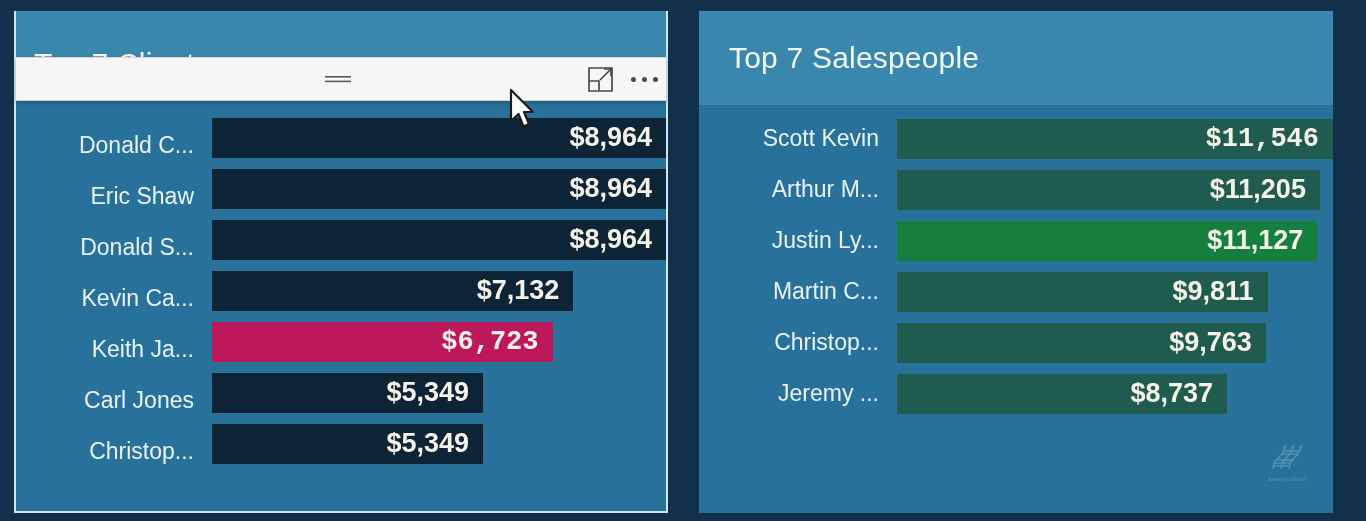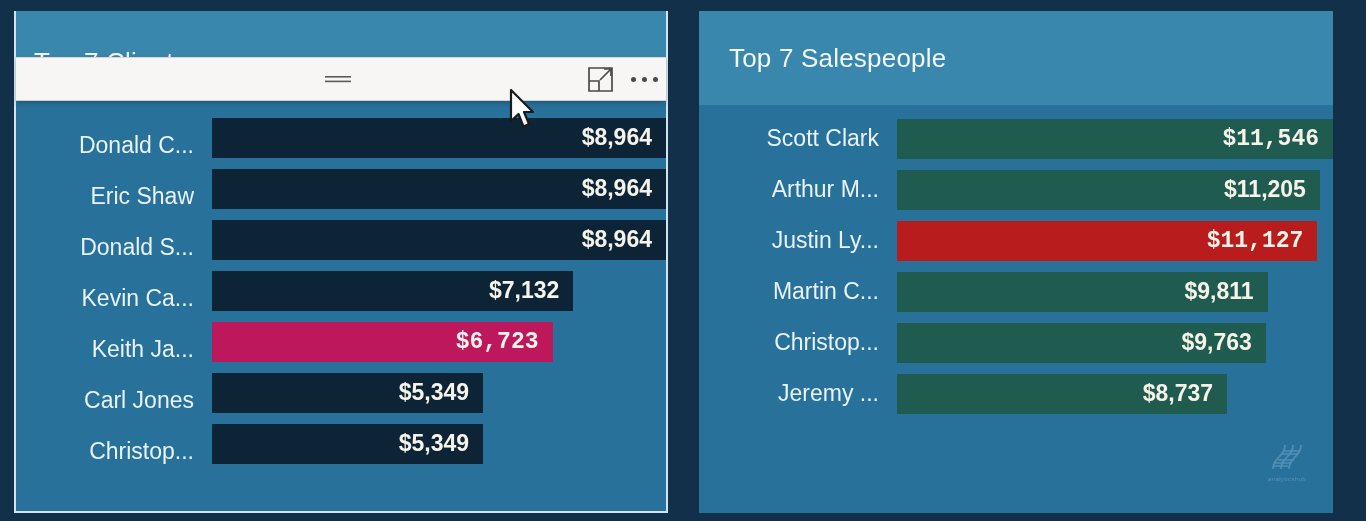--- a/index.html
+++ b/index.html
@@ -54,21 +54,21 @@
     background:#3a87ad;
     display:flex; align-items:center;
   }
   #panel-sales .panel-body {
     background:#27719b;
     height:calc(100% - 94px);
     position:relative;
   }
 
   .panel-title {
-    font-size:26px;
+    font-size:30px;
     font-weight:400;
     color:#f2f8fb;
     letter-spacing:.2px;
     white-space:nowrap;
   }
   #panel-clients .panel-title {
     position:absolute;
     left:18px; top:36px;
     z-index:1;
   }
@@ -115,21 +115,21 @@
     left:0; top:0;
     height:40px;
     display:flex;
     align-items:center;
     justify-content:flex-end;
   }
   .bar-clients { background:#0d2437; }
   .bar-sales   { background:#1f5b4e; }
 
   .bar-value {
-    font-size:23px;
+    font-size:27px;
     font-weight:bold;
     color:#f6f4ea;
     padding-right:14px;
     white-space:nowrap;
   }
 
   
   #visual-toolbar {
     position:absolute;
     left:16px; top:57px;
@@ -289,39 +289,39 @@
 
   </div>
 
   <div class="panel" id="panel-sales">
     <div class="panel-head">
       <div class="panel-title">Top 7 Salespeople</div>
     </div>
     <div class="panel-body">
       <div class="rows" id="sales-rows">
           <div class="row">
-            <div class="row-label">Scott Clark</div>
+            <div class="row-label">Scott Kevin</div>
             <div class="bar-track">
               <div class="bar bar-sales" style="width: 100%; background: rgb(31, 91, 78); font-family: Liberation Mono, monospace;">
                 <span class="bar-value">$11,546</span>
               </div>
             </div>
           </div>
           <div class="row">
             <div class="row-label">Arthur M...</div>
             <div class="bar-track">
               <div class="bar bar-sales" style="width: 97%; background: rgb(31, 91, 78);">
                 <span class="bar-value">$11,205</span>
               </div>
             </div>
           </div>
           <div class="row">
             <div class="row-label">Justin Ly...</div>
             <div class="bar-track">
-              <div class="bar bar-sales" style="width: 96.4%; background: #b91c1c; font-family: Liberation Mono, monospace;">
+              <div class="bar bar-sales" style="width: 96.4%; background: #15803d;">
                 <span class="bar-value">$11,127</span>
               </div>
             </div>
           </div>
           <div class="row">
             <div class="row-label">Martin C...</div>
             <div class="bar-track">
               <div class="bar bar-sales" style="width: 85%; background: rgb(31, 91, 78);">
                 <span class="bar-value">$9,811</span>
               </div>

